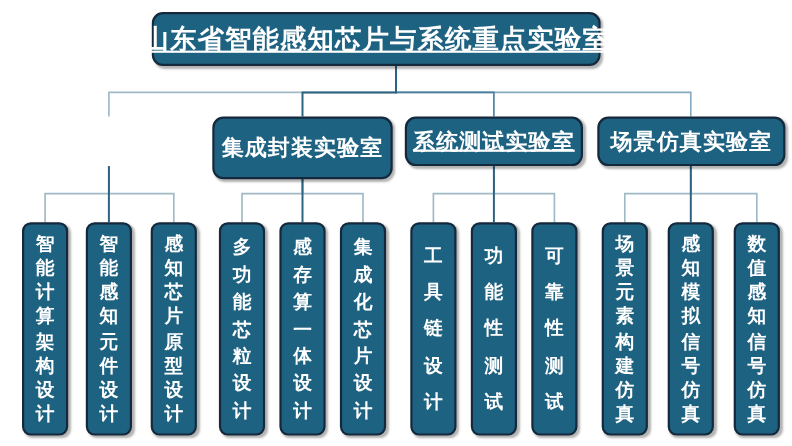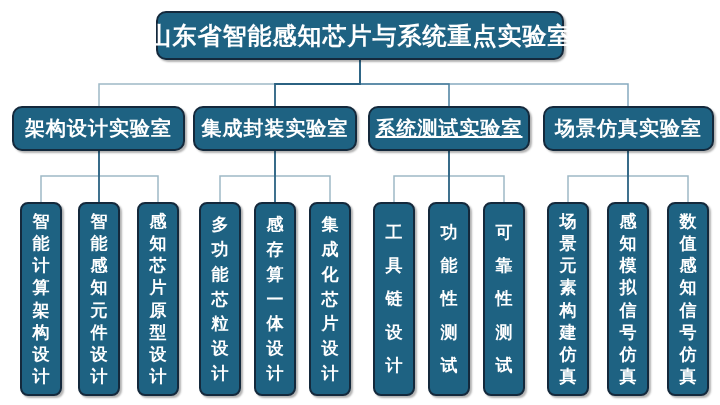--- a/index.html
+++ b/index.html
@@ -45,28 +45,25 @@
 
     <polyline points="449,151 449,176 394,176 394,202" stroke="#9fb9c6" stroke-width="1.5"></polyline>
     <polyline points="449,151 449,176 504,176 504,202" stroke="#9fb9c6" stroke-width="1.5"></polyline>
     <polyline points="449,151 449,202" stroke="#2b6282" stroke-width="1.8"></polyline>
 
     <polyline points="628,151 628,176 568,176 568,202" stroke="#9fb9c6" stroke-width="1.5"></polyline>
     <polyline points="628,151 628,176 688,176 688,202" stroke="#9fb9c6" stroke-width="1.5"></polyline>
     <polyline points="628,151 628,202" stroke="#2b6282" stroke-width="1.8"></polyline>
   </svg>
 
-  <div class="node root-node" style="left:156px;top:11px;width:408px;height:49px;">
+  <div class="node root-node" style="left:138px;top:11px;width:408px;height:49px;text-decoration:underline;">
     <span>山东省智能感知芯片与系统重点实验室</span>
   </div>
 
-  <div class="node branch-node" style="left:12px;top:106px;width:173px;height:45px;">
-    <span>架构设计实验室</span>
-  </div>
-  <div class="node branch-node" style="left:193px;top:106px;width:164px;height:45px;">
+  <div class="node branch-node" style="left:193px;top:106px;width:164px;height:57px;">
     <span>集成封装实验室</span>
   </div>
   <div class="node branch-node" style="left:368px;top:106px;width:162px;height:45px;text-decoration:underline;">
     <span>系统测试实验室</span>
   </div>
   <div class="node branch-node" style="left:543px;top:106px;width:171px;height:45px;">
     <span>场景仿真实验室</span>
   </div>
 
   <div class="node vnode" style="left:20px;top:202px;width:42px;height:194px;">

